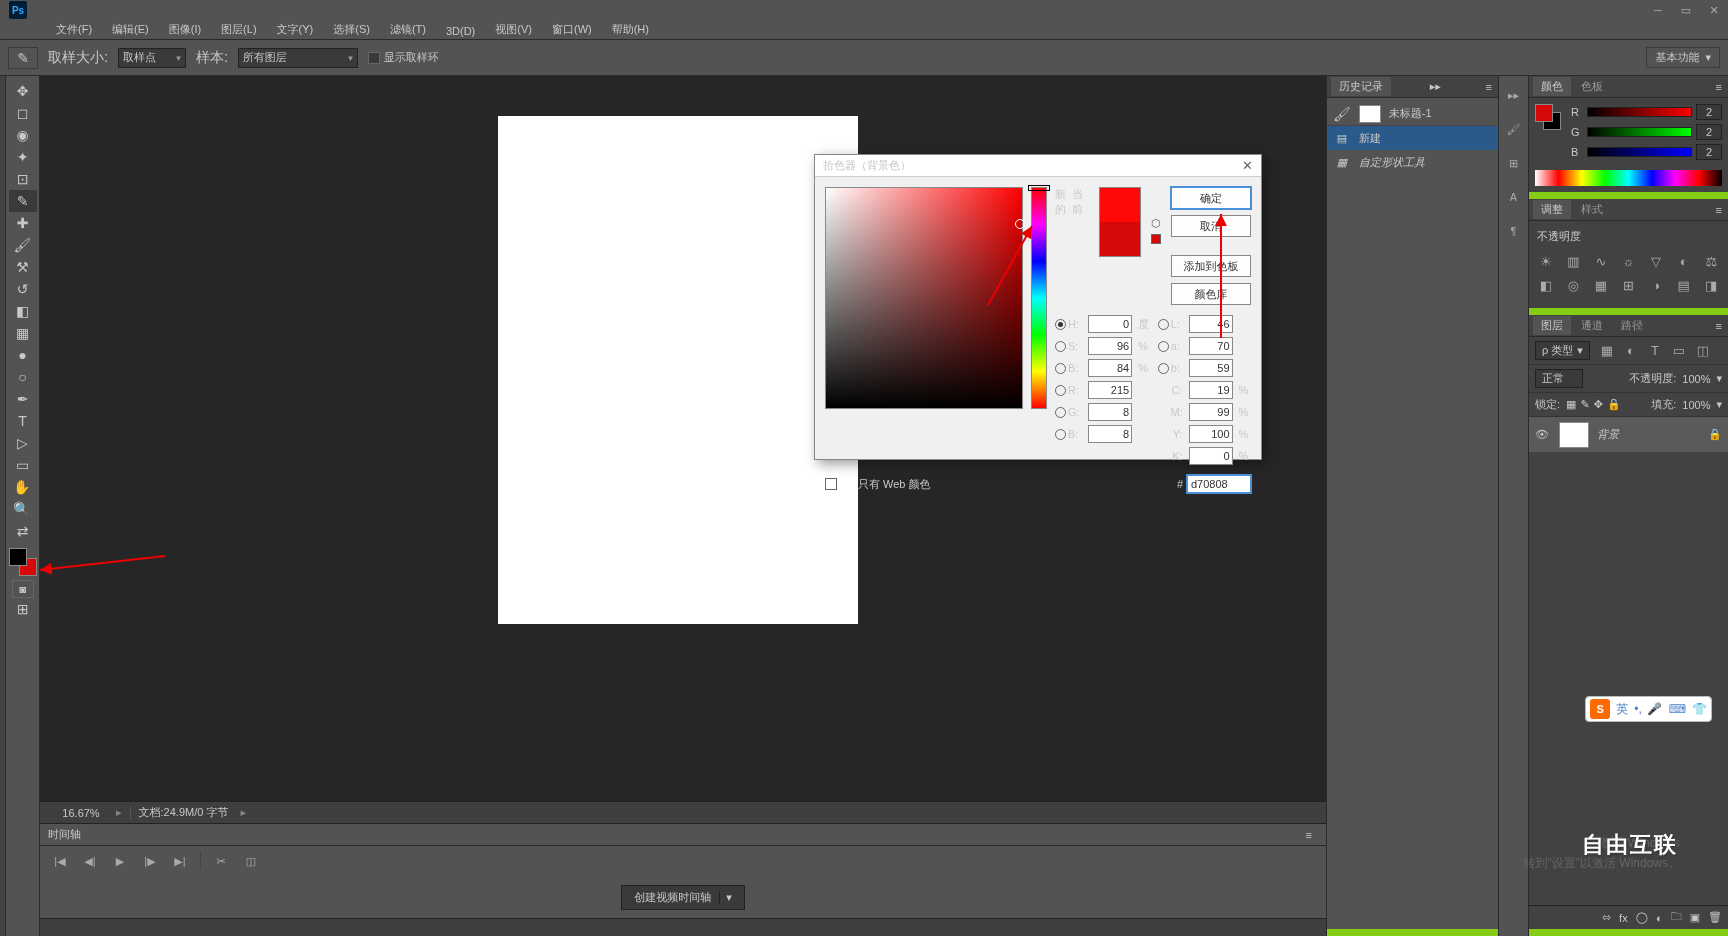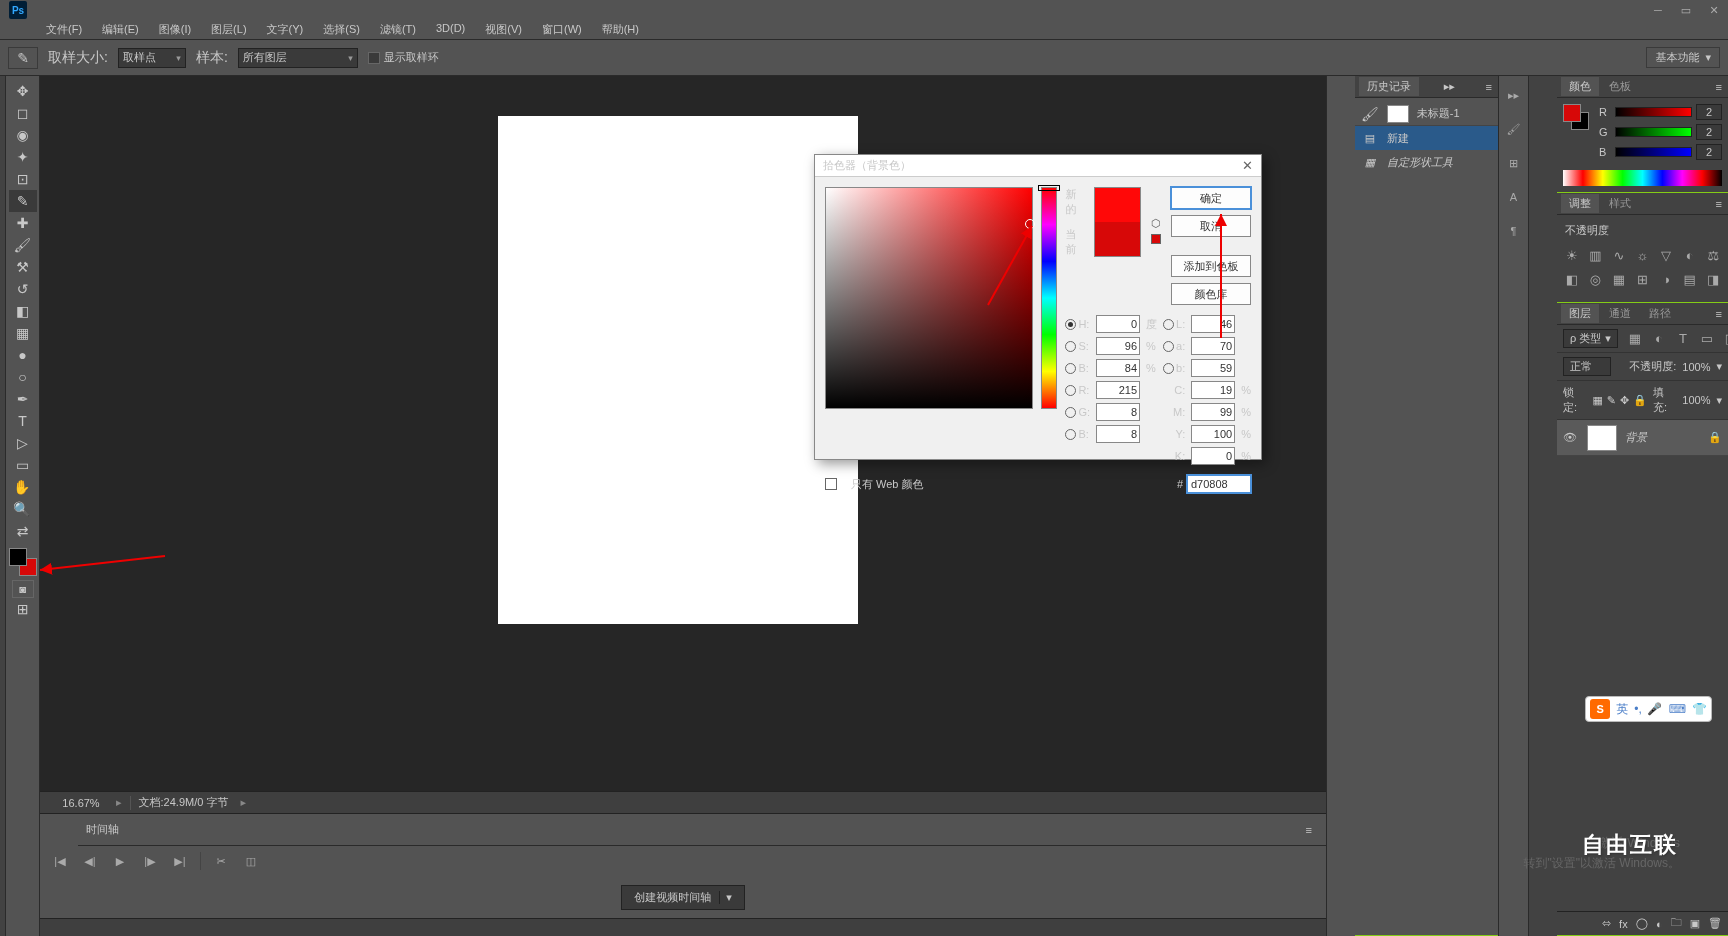--- a/index.html
+++ b/index.html
@@ -2,21 +2,21 @@
 <html><head>
 <meta charset="utf-8">
 <style>
 * { margin: 0; padding: 0; box-sizing: border-box; font-family: "Microsoft YaHei", Arial, sans-serif; font-size: 11px; color: #c8c8c8; user-select: none; }
 body { background: #535353; width: 1728px; height: 936px; overflow: hidden; position: relative; }
 .titlebar { height: 20px; background: #535353; display: flex; align-items: center; }
 .ps-logo { width: 24px; height: 20px; display: flex; align-items: center; justify-content: center; margin: 0 6px; }
 .ps-badge { width: 18px; height: 18px; background: #001e36; color: #31a8ff; font-weight: bold; font-size: 10px; display: flex; align-items: center; justify-content: center; border-radius: 2px; }
 .win-controls { margin-left: auto; display: flex; }
 .win-btn { width: 28px; height: 20px; display: flex; align-items: center; justify-content: center; color: #aaa; cursor: pointer; }
-.menubar { height: 20px; background: #535353; display: flex; align-items: flex-start; padding-left: 36px; border-bottom: 1px solid #2a2a2a; }
+.menubar { height: 20px; background: #535353; display: flex; align-items: flex-end; padding-left: 46px; border-bottom: 1px solid #2a2a2a; }
 .menu-item { padding: 2px 10px; cursor: pointer; }
 .optionsbar { height: 36px; background: #535353; border-bottom: 1px solid #2a2a2a; display: flex; align-items: center; padding: 0 8px; gap: 10px; }
 .tool-preset { width: 30px; height: 22px; border: 1px solid #3a3a3a; display: flex; align-items: center; justify-content: center; }
 .opt-label { font-size: 14px; }
 .opt-select { background: #3a3a3a; border: 1px solid #222; height: 20px; padding: 0 4px; min-width: 68px; display: flex; align-items: center; justify-content: space-between; cursor: pointer; }
 .opt-select .caret { margin-left: 8px; font-size: 9px; color: #999; }
 .opt-check { display: flex; align-items: center; gap: 4px; }
 .opt-check .box { width: 12px; height: 12px; border: 1px solid #666; background: #3a3a3a; }
 .right-workspace { margin-left: auto; border: 1px solid #3a3a3a; padding: 2px 8px; display: flex; align-items: center; gap: 6px; }
 .main-area { display: flex; height: calc(100% - 76px); }
@@ -31,30 +31,30 @@
 .doc-area { flex: 1; display: flex; flex-direction: column; background: #3a3a3a; position: relative; }
 .doc-tabs { height: 24px; background: #3a3a3a; border-bottom: 1px solid #222; display: flex; align-items: flex-end; padding-left: 6px; }
 .doc-tab { background: #535353; padding: 4px 10px; border-top-left-radius: 3px; border-top-right-radius: 3px; font-size: 11px; display: flex; align-items: center; gap: 6px; }
 .doc-tab .x { color: #999; cursor: pointer; }
 .canvas-wrap { flex: 1; background: #262626; position: relative; overflow: hidden; }
 .canvas-page { position: absolute; background: #fff; left: 458px; top: 40px; width: 360px; height: 508px; }
 .statusbar { height: 22px; background: #3f3f3f; border-top: 1px solid #222; display: flex; align-items: center; padding: 0 6px; font-size: 11px; }
 .statusbar .zoom { width: 70px; text-align: center; }
 .statusbar .divider { width: 1px; height: 14px; background: #555; margin: 0 8px; }
 .timeline-panel { background: #535353; border-top: 1px solid #222; }
-.timeline-header { height: 32px; display: flex; align-items: center; padding: 0 8px; border-bottom: 1px solid #2a2a2a; margin-left: 38px; }
+.timeline-header { height: 22px; display: flex; align-items: center; padding: 0 8px; border-bottom: 1px solid #2a2a2a; }
 .timeline-body { height: 90px; display: flex; flex-direction: column; }
 .timeline-controls { height: 30px; display: flex; align-items: center; gap: 10px; padding: 0 10px; }
 .tl-btn { width: 20px; height: 20px; display: flex; align-items: center; justify-content: center; color: #aaa; cursor: pointer; }
 .timeline-center { flex: 1; display: flex; align-items: center; justify-content: center; }
 .create-vt-btn { background: #3a3a3a; border: 1px solid #222; padding: 4px 12px; display: flex; align-items: center; gap: 0; }
 .create-vt-caret { border-left: 1px solid #222; margin-left: 8px; padding-left: 6px; }
 .timeline-bottom { height: 18px; background: #3f3f3f; border-top: 1px solid #222; }
 .right-panels { width: 236px; background: #535353; border-left: 1px solid #2a2a2a; display: flex; flex-direction: column; }
-.panel-section { border-bottom: 1px solid #84cc16; margin-left: 28px; }
+.panel-section { border-bottom: 7px solid #84cc16; }
 .panel-tabs { height: 22px; display: flex; align-items: center; padding-left: 4px; background: #424242; border-bottom: 1px solid #2a2a2a; gap: 2px; }
 .panel-tab { padding: 2px 8px; background: #535353; cursor: pointer; }
 .panel-tab.inactive { background: transparent; color: #999; }
 .panel-menu { margin-left: auto; margin-right: 6px; cursor: pointer; }
 .history-body { padding: 4px 0; min-height: 80px; }
 .history-row { display: flex; align-items: center; height: 24px; padding: 0 6px; gap: 8px; cursor: pointer; }
 .history-row.header { border-bottom: 1px solid #444; }
 .history-row.active { background: #2a5a8a; }
 .history-row.dim { color: #888; font-style: italic; }
 .history-thumb { width: 22px; height: 18px; background: #fff; border: 1px solid #888; }
@@ -100,30 +100,30 @@
 .cp-body { padding: 10px; display: flex; gap: 8px; position: relative; }
 .cp-field { width: 226px; height: 222px; background: linear-gradient(to top, #000, transparent), linear-gradient(to right, #fff, #ff0000); position: relative; border: 1px solid #888; }
 .cp-field-marker { position: absolute; width: 10px; height: 10px; border: 1px solid #fff; border-radius: 50%; top: -5px; right: -5px; transform: translate(-2px, 36px); }
 .cp-hue { width: 18px; height: 222px; border: 1px solid #888; background: linear-gradient(to bottom, #f00, #f0f, #00f, #0ff, #0f0, #ff0, #f00); position: relative; }
 .cp-hue-marker { position: absolute; left: -4px; right: -4px; top: -3px; height: 6px; border: 1px solid #000; background: transparent; }
 .cp-right { flex: 1; display: flex; flex-direction: column; color: #333; }
 .cp-preview-row { display: flex; gap: 10px; align-items: flex-start; }
 .cp-preview { width: 54px; border: 1px solid #888; }
 .cp-preview .new { height: 34px; background: #ff0808; }
 .cp-preview .cur { height: 34px; background: #d70808; }
-.cp-preview-labels { display: flex; flex-direction: column; justify-content: space-between; height: 70px; font-size: 11px; color: #333; }
+.cp-preview-labels { display: flex; flex-direction: row; justify-content: space-between; height: 70px; font-size: 11px; color: #333; }
 .cp-buttons { display: flex; flex-direction: column; gap: 6px; margin-left: auto; }
 .cp-btn { width: 80px; height: 22px; background: #fdfdfd; border: 1px solid #888; color: #333; display: flex; align-items: center; justify-content: center; cursor: pointer; font-size: 11px; }
 .cp-btn.primary { border: 1px solid #4a90d9; box-shadow: 0 0 0 1px #4a90d9; }
 .cp-inputs { margin-top: 10px; display: grid; grid-template-columns: auto 44px auto auto 44px auto; gap: 4px 6px; align-items: center; color: #333; font-size: 11px; }
 .cp-inputs input[type="text"] { width: 44px; height: 18px; border: 1px solid #888; background: #fff; color: #333; padding: 0 2px; text-align: right; }
 .cp-radio { display: flex; align-items: center; gap: 2px; }
 .cp-radio .r { width: 11px; height: 11px; border: 1px solid #666; border-radius: 50%; display: inline-flex; align-items: center; justify-content: center; }
 .cp-radio .r.on::after { content: ""; width: 5px; height: 5px; background: #333; border-radius: 50%; }
-.cp-bottom { display: flex; align-items: center; gap: 14px; padding: 0 10px 10px 10px; color: #333; font-size: 11px; }
+.cp-bottom { display: flex; align-items: center; gap: 21px; padding: 0 10px 10px 10px; color: #333; font-size: 11px; }
 .cp-bottom .chk { width: 12px; height: 12px; border: 1px solid #666; background: #fff; }
 .cp-hex { margin-left: auto; display: flex; align-items: center; gap: 4px; }
 .cp-hex input { width: 64px; height: 18px; border: 1px solid #4a90d9; box-shadow: 0 0 0 1px #4a90d9; background: #fff; color: #333; padding: 0 3px; }
 
 .arrow-svg { position: absolute; pointer-events: none; z-index: 300; }
 
 .watermark-1 { position: absolute; right: 48px; bottom: 84px; color: #666; font-size: 13px; z-index: 1; }
 .watermark-2 { position: absolute; right: 48px; bottom: 64px; color: #666; font-size: 12px; z-index: 1; }
 .logo-overlay { position: absolute; right: 50px; bottom: 76px; color: #fff; font-size: 22px; font-weight: bold; z-index: 2; text-shadow: 1px 1px 2px #333; letter-spacing: 2px; }
 

